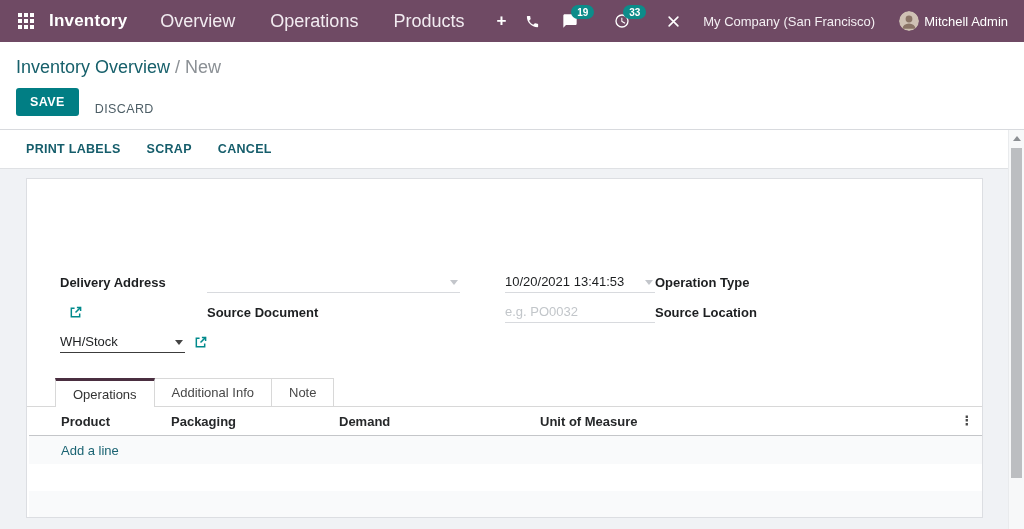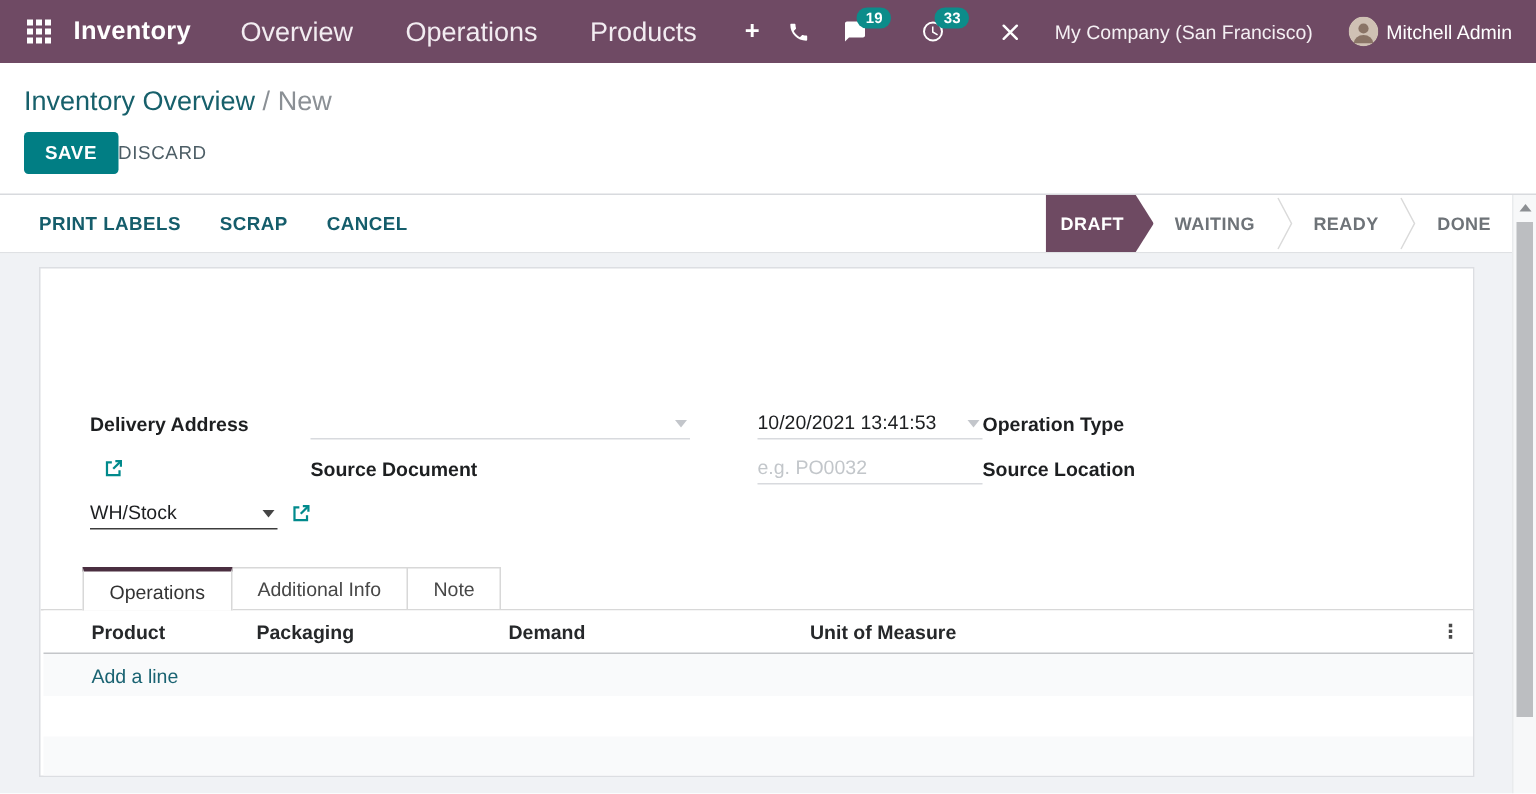--- a/index.html
+++ b/index.html
@@ -22,21 +22,21 @@
     font-weight:bold; padding:1.5px 6px; border-radius:9px; line-height:11px; }
   .company { font-size:13px; color:#f4eff3; margin-right:24px; cursor:pointer; }
   .avatar { width:20px; height:20px; border-radius:50%; overflow:hidden; margin-right:5px; cursor:pointer; flex:none; }
   .username { font-size:13px; color:#fff; cursor:pointer; }
 
   
   .control-panel { height:88px; background:#fff; border-bottom:1px solid #d8dade; }
   .breadcrumb { padding:15px 0 0 16px; font-size:18px; }
   .breadcrumb .parent { color:#17606b; cursor:pointer; }
   .breadcrumb .sep, .breadcrumb .current { color:#8b9095; }
-  .action-row { display:flex; align-items:center; gap:0; padding:10px 0 0 16px; }
+  .action-row { display:flex; align-items:flex-end; gap:16px; padding:10px 0 0 16px; }
   .btn-save { background:#017e84; color:#fff; border:none; font-size:12.5px; font-weight:bold;
     letter-spacing:.4px; padding:7px 14px; border-radius:3px; cursor:pointer;
     font-family:"Liberation Sans",sans-serif; }
   .btn-discard { background:none; border:none; color:#4d5e66; font-size:12.5px; font-weight:normal;
     letter-spacing:.4px; cursor:pointer; font-family:"Liberation Sans",sans-serif; }
 
   
   .main { position:absolute; top:130px; left:0; right:16px; bottom:0; display:flex; flex-direction:column; }
   .toolbar { height:39px; background:#fff; border-bottom:1px solid #dfe1e4; display:flex;
     align-items:center; padding-left:26px; gap:26px; flex:none; }
@@ -173,36 +173,20 @@
     </div>
   </div>
 
   <div class="main">
 
     <div class="toolbar">
       <button class="tool-btn">PRINT LABELS</button>
       <button class="tool-btn">SCRAP</button>
       <button class="tool-btn">CANCEL</button>
 
-      <div class="statusbar">
-        <div class="step active">DRAFT</div>
-        <div class="step inactive">WAITING</div>
-        <span class="chevron-sep">
-          <svg width="11" height="38">
-              <polyline points="1,2 10,19 1,36" fill="none" stroke="#dadada" stroke-width="1"></polyline>
-            </svg>
-        </span>
-        <div class="step inactive">READY</div>
-        <span class="chevron-sep">
-          <svg width="11" height="38">
-              <polyline points="1,2 10,19 1,36" fill="none" stroke="#dadada" stroke-width="1"></polyline>
-            </svg>
-        </span>
-        <div class="step inactive">DONE</div>
-      </div>
     </div>
 
     <div class="content">
       <div class="sheet">
 
         <div class="fields">
 
           <div class="field-label">Delivery Address</div>
           <div class="widget-cell">
             <div class="widget">

